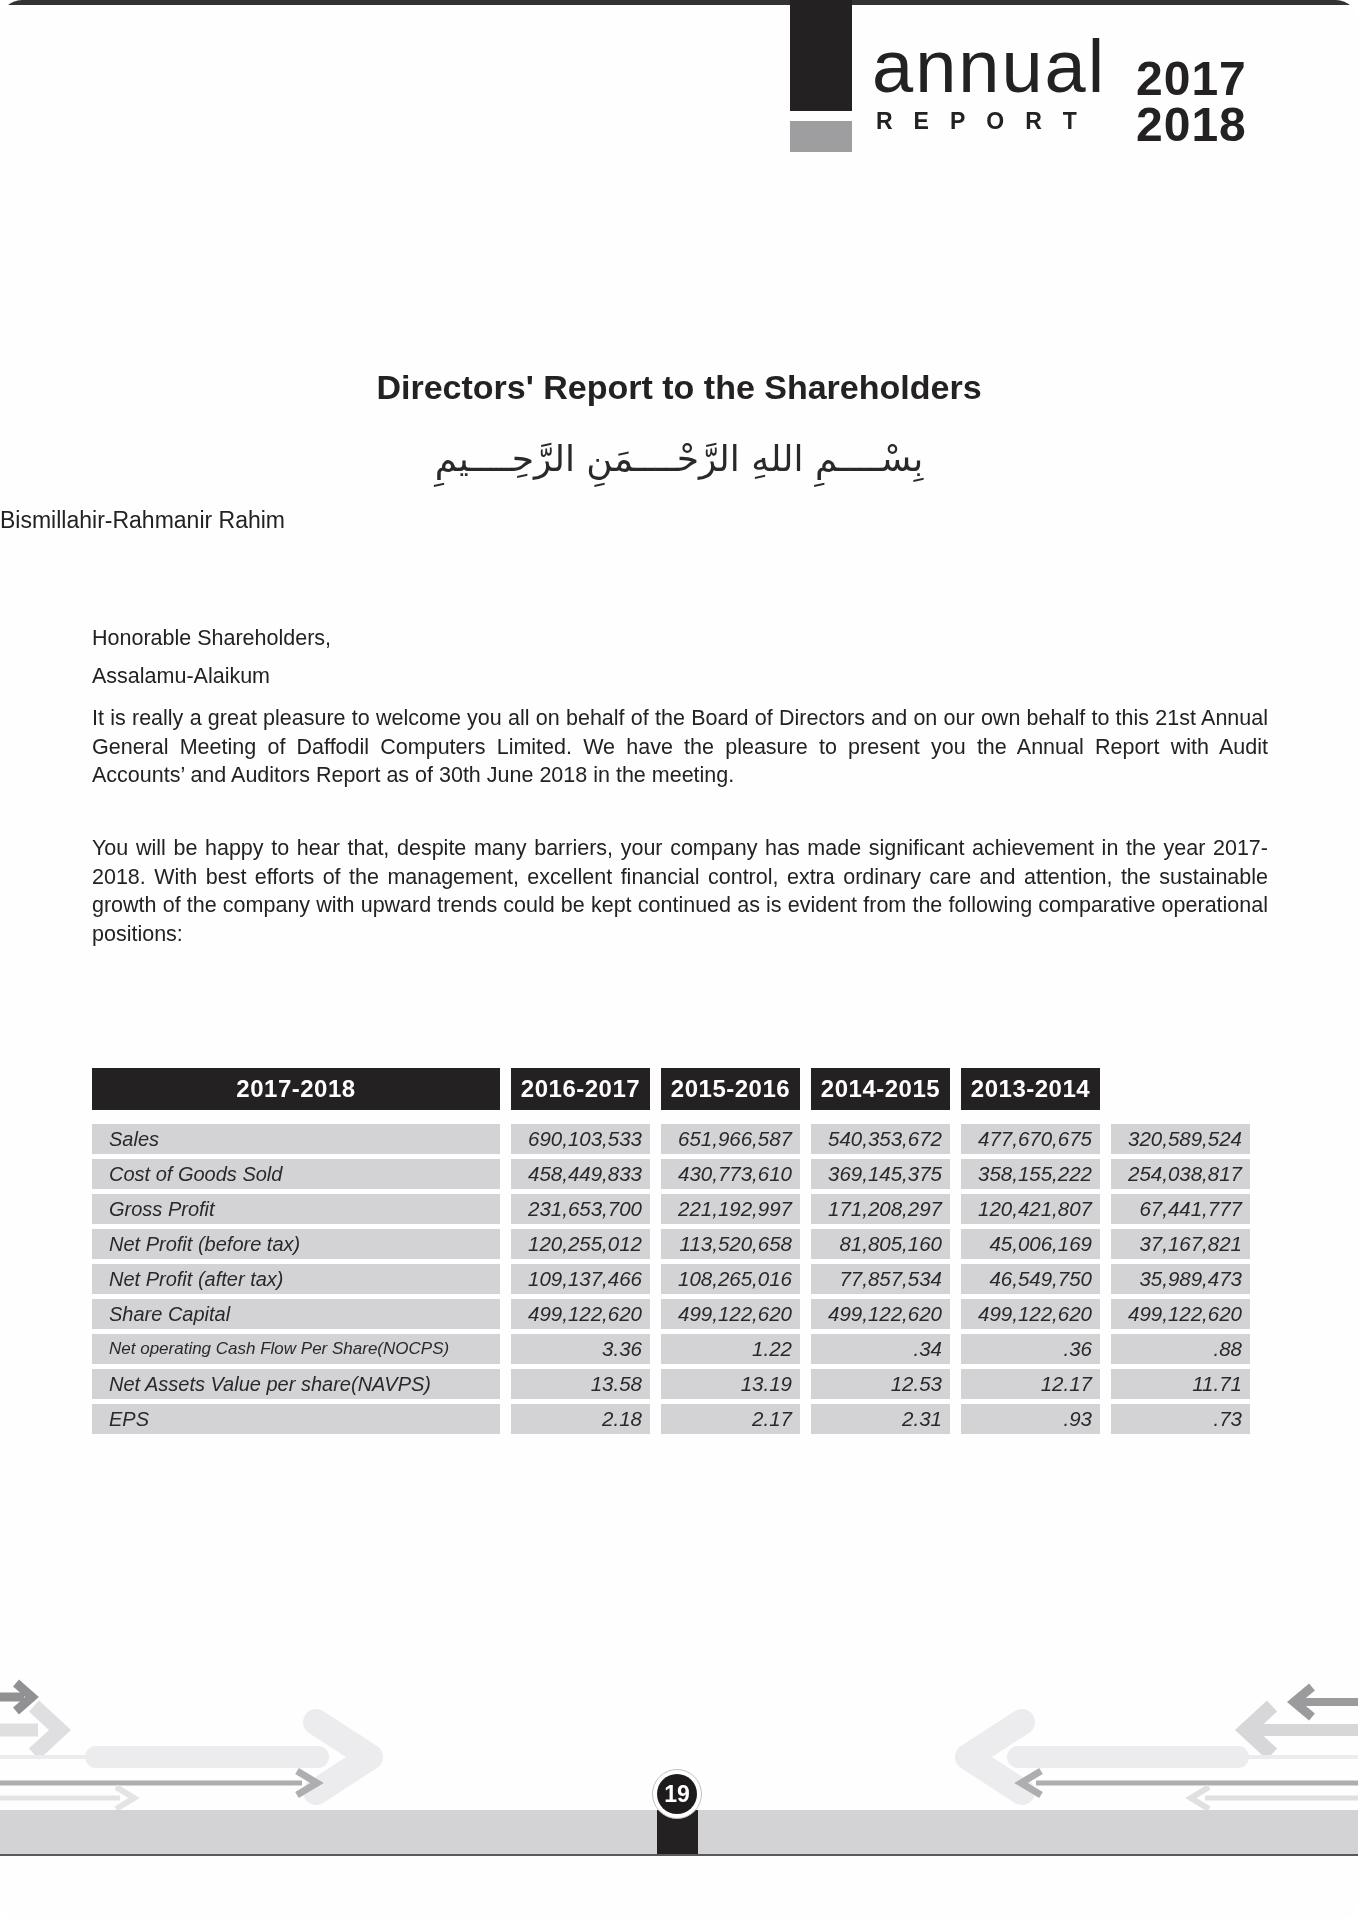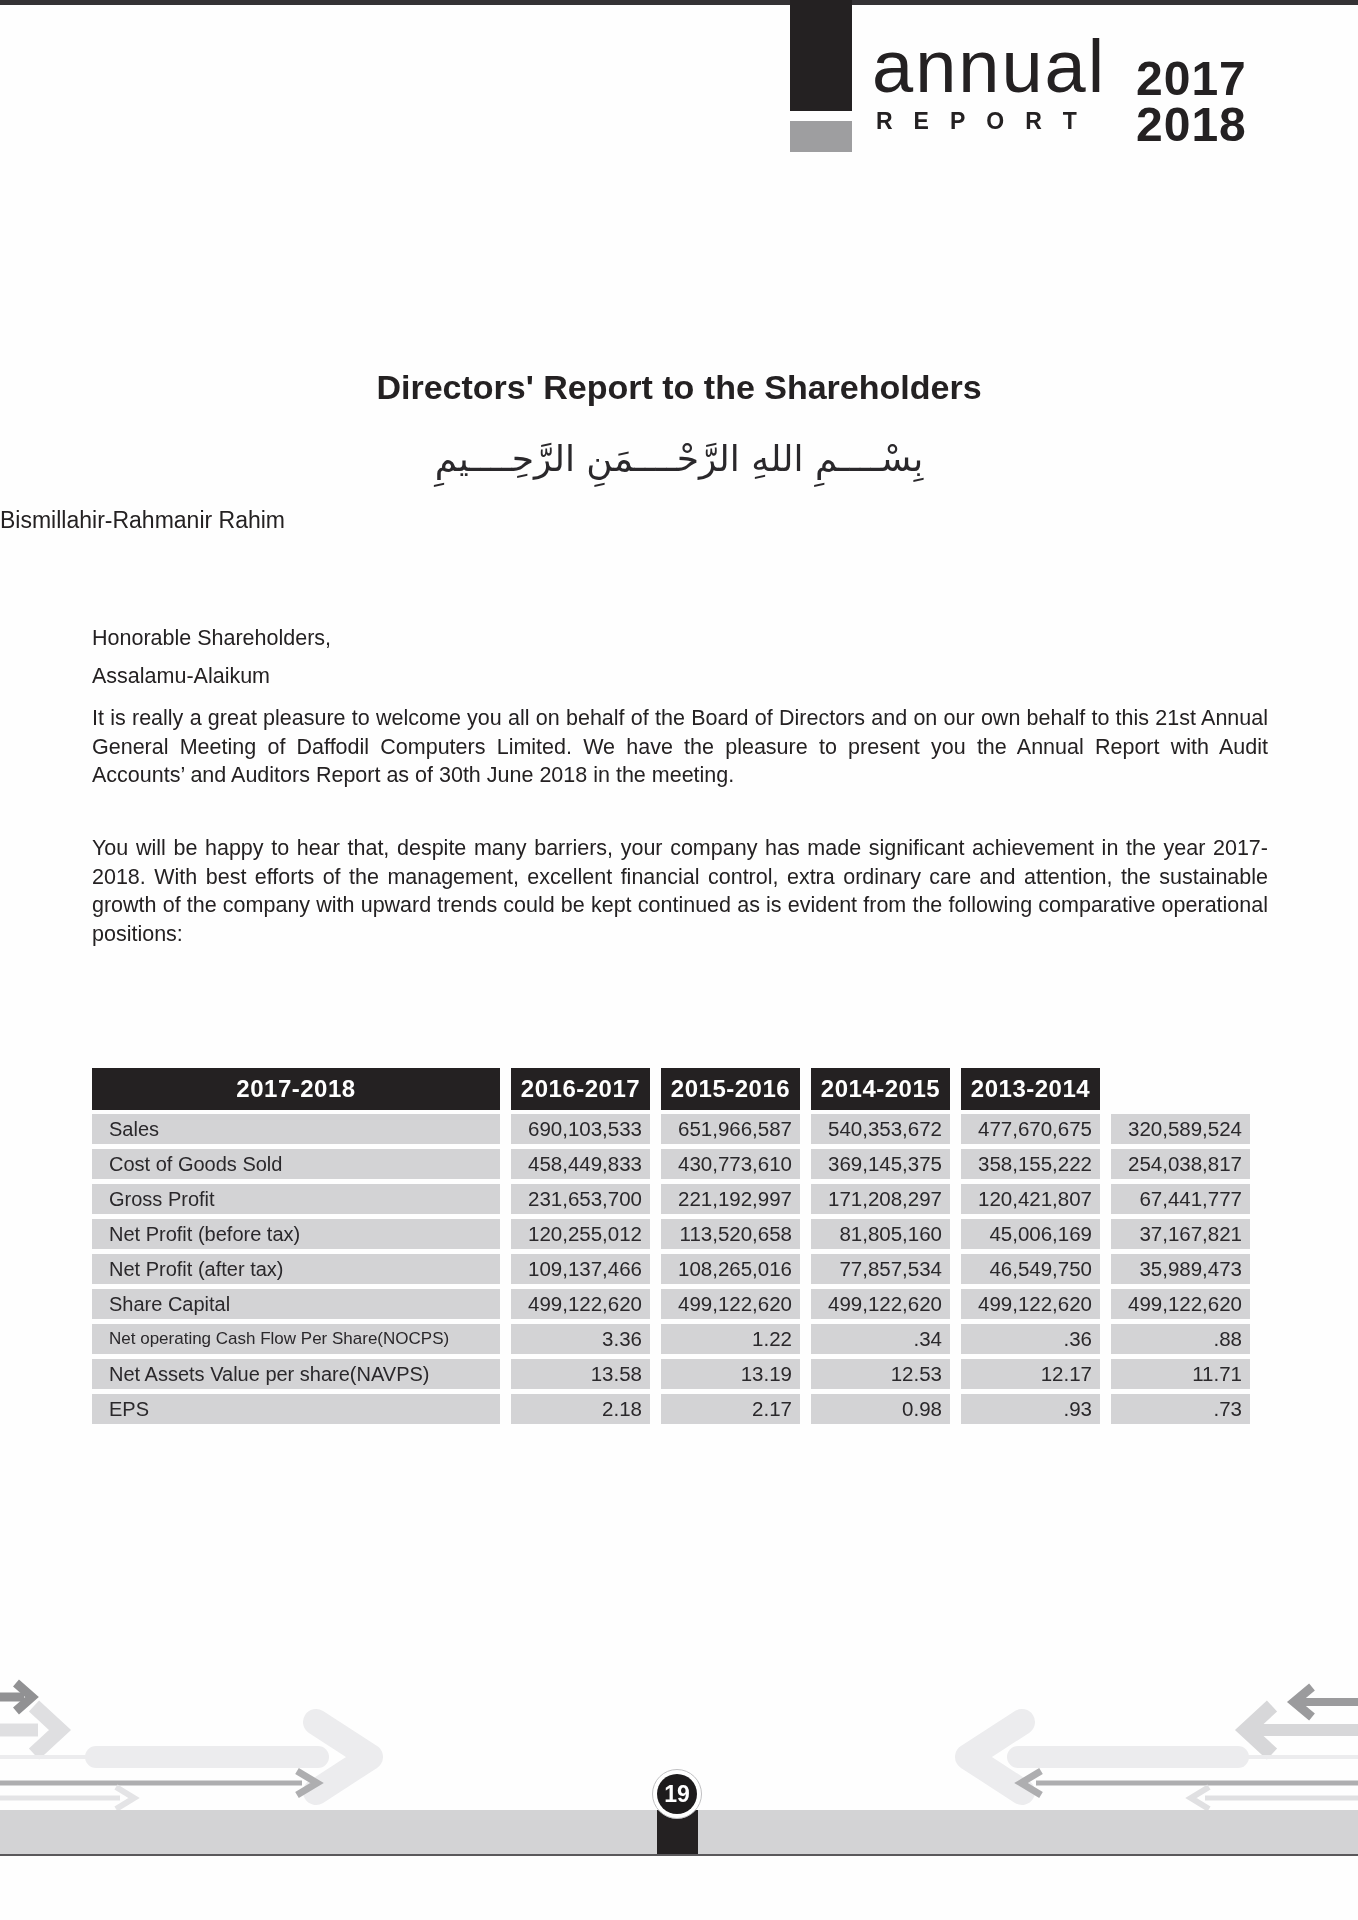--- a/index.html
+++ b/index.html
@@ -1,17 +1,17 @@
 <!DOCTYPE html>
 <html><head>
 <meta charset="utf-8">
 <style>
   html,body{margin:0;padding:0;background:#ffffff;}
   #page{position:relative;width:1358px;height:1920px;margin:0 auto;background:#fefefe;
-        font-family:"Liberation Sans",sans-serif;color:#242122;overflow:hidden;}
+        font-family:"Liberation Sans",sans-serif;color:#242122;overflow:hidden;border-radius:22px;}
 
   
   .topbar{position:absolute;left:0;top:0;width:1358px;height:5px;background:#343235;}
 
   
   .logo-black{position:absolute;left:790px;top:0;width:62px;height:111px;background:#242122;}
   .logo-gray{position:absolute;left:790px;top:121px;width:62px;height:31px;background:#9e9ea0;}
   .logo-annual{position:absolute;left:872px;top:30px;font-size:74px;line-height:74px;
                letter-spacing:2px;color:#242122;}
   .logo-report{position:absolute;left:876px;top:108px;width:260px;font-size:23px;font-weight:bold;
@@ -33,22 +33,22 @@
   .para1{top:704px;line-height:28.5px;text-align:justify;}
   .dear{top:794px;font-weight:bold;font-size:22px;}
   .para2{top:834px;line-height:28.5px;text-align:justify;}
 
   
   .table-wrap{position:absolute;left:92px;top:1068px;width:1158px;}
   .thead{display:grid;grid-template-columns:408px repeat(5,1fr);column-gap:11px;}
   .hcell{background:#242122;color:#ffffff;height:42px;display:flex;align-items:center;
          justify-content:center;font-weight:bold;font-size:24px;letter-spacing:0.5px;}
   .hcell.first{justify-content:flex-start;padding-left:18px;font-size:25px;box-sizing:border-box;}
-  .tbody{margin-top:4px;display:grid;grid-template-columns:408px repeat(5,1fr);
-         gap:5px 11px;grid-auto-rows:30px;}
+  .tbody{margin-top:14px;display:grid;grid-template-columns:408px repeat(5,1fr);
+         gap:5px 11px;grid-auto-rows:30px;font-style:italic;}
   .trow{display:contents;}
   .cell{background:#d3d3d5;display:flex;align-items:center;font-size:20px;color:#2a282b;
         box-sizing:border-box;}
   .cell.label{padding-left:17px;}
   .cell.label.condensed{font-size:17px;}
   .cell.num{justify-content:flex-end;padding-right:8px;font-size:20.5px;}
 
   
   .arrows{position:absolute;left:0;top:1676px;width:1358px;height:134px;}
   .band{position:absolute;left:0;top:1810px;width:1358px;height:44px;background:#d3d3d5;
@@ -155,21 +155,21 @@
         <div class="cell num">13.58</div>
         <div class="cell num">13.19</div>
         <div class="cell num">12.53</div>
         <div class="cell num">12.17</div>
         <div class="cell num">11.71</div>
       </div>
       <div class="trow">
         <div class="cell label">EPS</div>
         <div class="cell num">2.18</div>
         <div class="cell num">2.17</div>
-        <div class="cell num">0.98</div>
+        <div class="cell num">2.31</div>
         <div class="cell num">.93</div>
         <div class="cell num">.73</div>
       </div>
     </div>
   </div>
 
   <svg class="arrows" viewBox="0 0 1358 134">
     <g fill="none">
       <line x1="0" y1="21" x2="24" y2="21" stroke="#919193" stroke-width="9"></line>
       <polyline points="16,7 32,21 16,35" stroke="#919193" stroke-width="9"></polyline>

